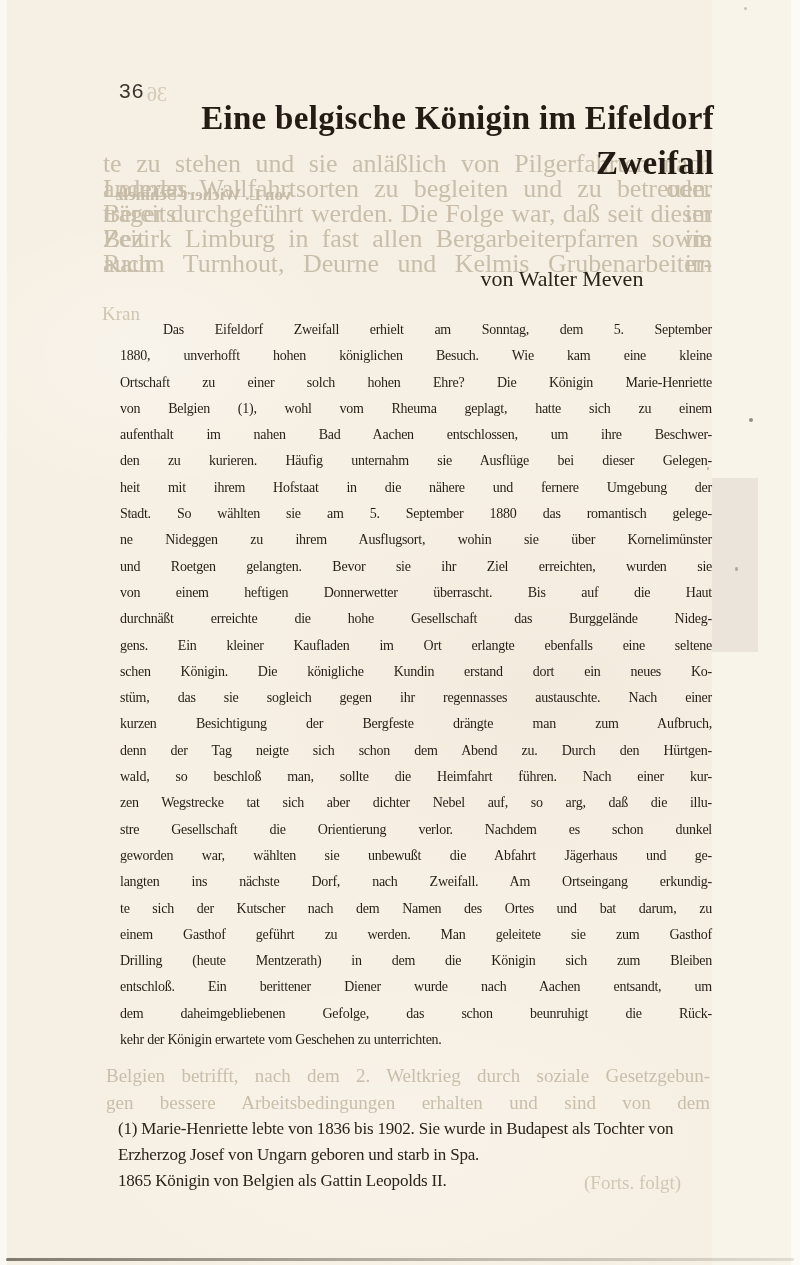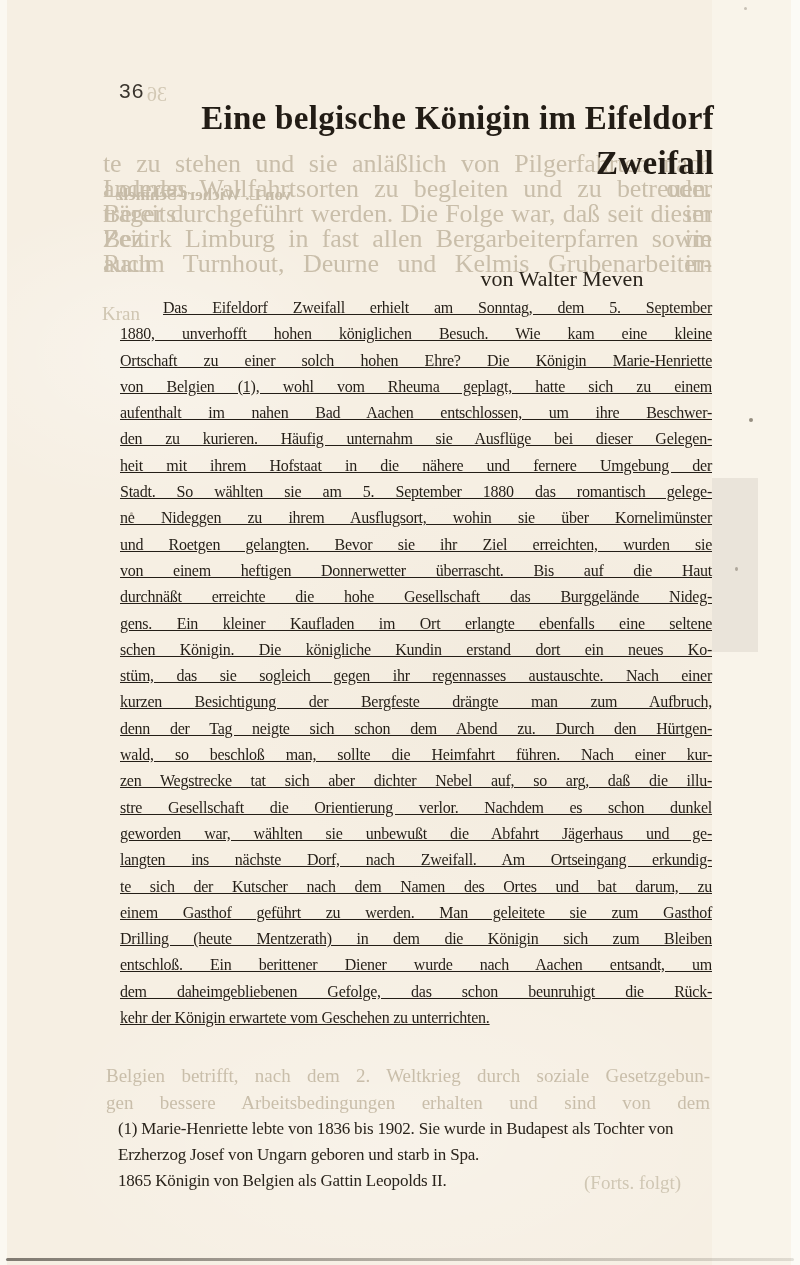--- a/index.html
+++ b/index.html
@@ -33,22 +33,22 @@
   .ghost-36 { position:absolute; left:147px; top:83px; font-size:20px; transform:scaleX(-1); color:#d2c8b4; }
   .ghost-top { position:absolute; left:103px; top:151px; width:609px; font-size:26px; line-height:25px; letter-spacing:-0.1px; }
   .ghost-top .ghost-line { text-align:justify; text-align-last:justify; height:25px; }
   .mirror-name { position:absolute; left:116px; top:185px; font-size:17px; font-weight:bold;
     transform:scaleX(-1); white-space:nowrap; color:#c6bba7; filter:blur(0.4px); }
   .ghost-fragment { position:absolute; left:102px; top:303px; font-size:19px; color:#d0c6b2; filter:blur(0.5px); }
   .ghost-bottom { position:absolute; left:106px; top:1062px; width:604px; font-size:19px; line-height:27px; }
   .ghost-bottom .ghost-line { text-align:justify; text-align-last:justify; height:27px; }
   .forts { position:absolute; left:584px; top:1172px; font-size:19px; color:#d0c7b4; filter:blur(0.5px); }
 
-  .body-block { position:absolute; left:120px; top:295px; width:592px;
-    font-size:16px; line-height:26.3px; letter-spacing:-0.25px; color:#241e17;text-decoration:underline; }
+  .body-block { position:absolute; left:120px; top:317px; width:592px;
+    font-size:14px; line-height:26.3px; letter-spacing:-0.25px; color:#241e17; }
   .body-line { text-align:justify; text-align-last:justify; height:26.3px; white-space:normal; }
   .body-line.first { text-indent:43px; }
   .body-line.last { text-align-last:left; }
 
   .footnote { position:absolute; left:118px; top:1116px; font-size:17px; line-height:26px;
     letter-spacing:-0.2px; color:#2a241c; }
   .footnote-line { white-space:nowrap; height:26px; }
 
   .speck { position:absolute; border-radius:50%; background:#7d7467; }
   .s1 { left:749px; top:418px; width:4px; height:4px; opacity:.8; }

